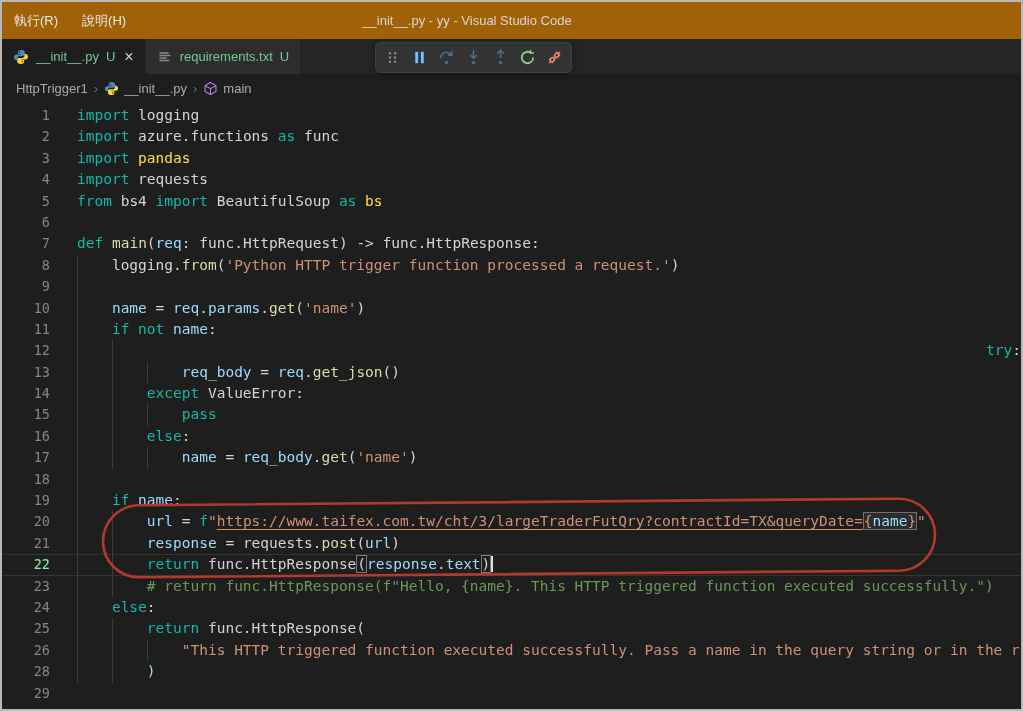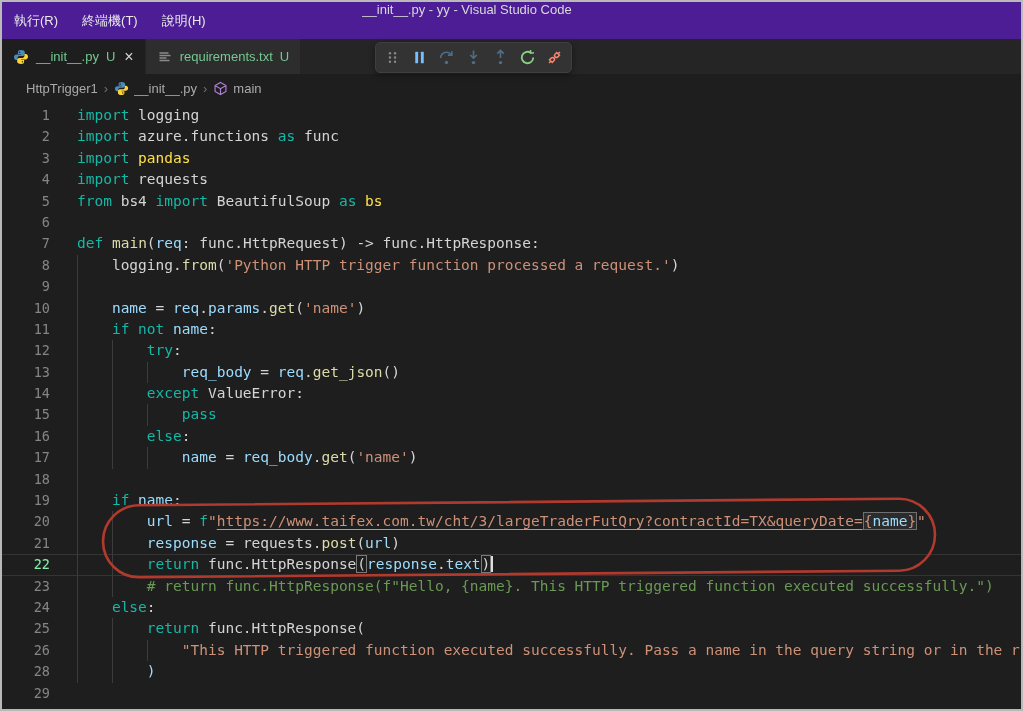--- a/index.html
+++ b/index.html
@@ -1,38 +1,38 @@
 <!DOCTYPE html>
 <html><head>
 <meta charset="utf-8">
 <style>
   *{margin:0;padding:0;box-sizing:border-box}
   html,body{background:#ffffff}
   .frame{width:1023px;height:711px;border:2px solid #b9b9b9;background:#1e1e1e;position:relative;overflow:hidden;font-family:"Liberation Sans",sans-serif}
   
-  .titlebar{height:37px;background:#4c1d95;display:flex;align-items:flex-start;position:relative}
+  .titlebar{height:37px;background:#a16207;display:flex;align-items:center;position:relative}
   .menu-item{color:#eaeaea;font-size:13px;padding:0 12px;height:100%;display:flex;align-items:center;cursor:default}
   .win-title{position:absolute;left:465px;transform:translateX(-50%);color:#d8d8d8;font-size:13px;white-space:nowrap}
   
   .tabbar{height:35px;background:#252526;display:flex;position:relative}
   .tab{display:flex;align-items:center;padding:0 11px;font-size:13px;height:100%;margin-right:1px;cursor:pointer}
   .tab.active{background:#1e1e1e}
   .tab.inactive{background:#2d2d2d}
   .tab .ticon{width:16px;height:16px;margin-right:7px;flex:none}
   .tab .ticon svg{width:16px;height:16px;display:block}
   .tab-label{color:#73C991}
   .tab-badge{color:#73C991;margin-left:7px}
   .tab-close{color:#d4d4d4;font-size:16px;margin-left:9px;line-height:1}
   
   .dbg{position:absolute;left:373px;top:3px;height:31px;background:#333333;border:1px solid #3f3f3f;border-radius:5px;display:flex;align-items:center;padding:0 3px;box-shadow:0 2px 6px rgba(0,0,0,.4)}
   .dbg-btn{width:27px;height:27px;display:flex;align-items:center;justify-content:center;cursor:pointer}
   .dbg-btn svg{width:17px;height:17px;display:block}
   .dbg-btn.disabled{opacity:.42}
   
-  .breadcrumb{height:28px;display:flex;align-items:center;padding-left:24px;font-size:13px;color:#a9a9a9}
+  .breadcrumb{height:28px;display:flex;align-items:center;padding-left:14px;font-size:13px;color:#a9a9a9}
   .bc-item{display:flex;align-items:center;cursor:pointer}
   .bc-item .bicon{width:15px;height:15px;margin-right:5px}
   .bc-item .bicon svg{width:15px;height:15px;display:block}
   .bc-sep{color:#6f6f6f;padding:0 6px;font-size:13px}
   
   .editor{position:relative;height:607px;padding-top:3px;font-family:"DejaVu Sans Mono","Liberation Mono",monospace;font-size:14.5px;overflow:hidden}
   .line{display:flex;height:21.4px;line-height:21.4px}
   .gut{width:48px;text-align:right;color:#858585;font-size:13.5px;flex:none;cursor:pointer}
   .lc{margin-left:27px;position:relative;white-space:pre;color:#d4d4d4;flex:1}
   .guide{position:absolute;top:0;bottom:0;width:1px;background:#3c3c3c}
@@ -53,21 +53,20 @@
   .annot{position:absolute;left:0;top:0;pointer-events:none;z-index:6}
 </style>
 </head>
 <body>
 
 <div class="frame">
 
   <div class="titlebar">
     <div id="menubar" style="display: flex; height: 100%;">
         <div class="menu-item">執行(R)</div>
-        <div class="menu-item">終端機(T)</div>
         <div class="menu-item">說明(H)</div>
       </div>
     <div class="win-title">__init__.py - yy - Visual Studio Code</div>
   </div>
 
   <div class="tabbar">
     <div id="tabs" style="display:flex;height:100%">
         <div class="tab active">
           <span class="ticon">
             <svg viewBox="0 0 16 16">
@@ -224,21 +223,21 @@
       <div class="line">
         <div class="gut">10</div>
         <div class="lc" style="padding-left: 4ch;"><span class="guide" style="left: 0ch;"></span><span class="var">name</span><span class="pln"> = </span><span class="var">req</span><span class="pln">.</span><span class="var">params</span><span class="pln">.</span><span class="fn">get</span><span class="pln">(</span><span class="str">'name'</span><span class="pln">)</span></div>
       </div>
       <div class="line">
         <div class="gut">11</div>
         <div class="lc" style="padding-left: 4ch;"><span class="guide" style="left: 0ch;"></span><span class="kw">if</span><span class="pln"> </span><span class="kw">not</span><span class="pln"> </span><span class="var">name</span><span class="pln">:</span></div>
       </div>
       <div class="line">
         <div class="gut">12</div>
-        <div class="lc" style="padding-left: 8ch;"><span class="guide" style="left: 0ch;"></span><span class="guide" style="left: 4ch;"></span><span class="kw">try</span><span class="pln">:</span></div>
+        <div class="lc" style="padding-left: 8ch; text-align: right;"><span class="guide" style="left: 0ch;"></span><span class="guide" style="left: 4ch;"></span><span class="kw">try</span><span class="pln">:</span></div>
       </div>
       <div class="line">
         <div class="gut">13</div>
         <div class="lc" style="padding-left: 12ch;"><span class="guide" style="left: 0ch;"></span><span class="guide" style="left: 4ch;"></span><span class="guide" style="left: 8ch;"></span><span class="var">req_body</span><span class="pln"> = </span><span class="var">req</span><span class="pln">.</span><span class="fn">get_json</span><span class="pln">()</span></div>
       </div>
       <div class="line">
         <div class="gut">14</div>
         <div class="lc" style="padding-left: 8ch;"><span class="guide" style="left: 0ch;"></span><span class="guide" style="left: 4ch;"></span><span class="kw">except</span><span class="pln"> ValueError:</span></div>
       </div>
       <div class="line">

